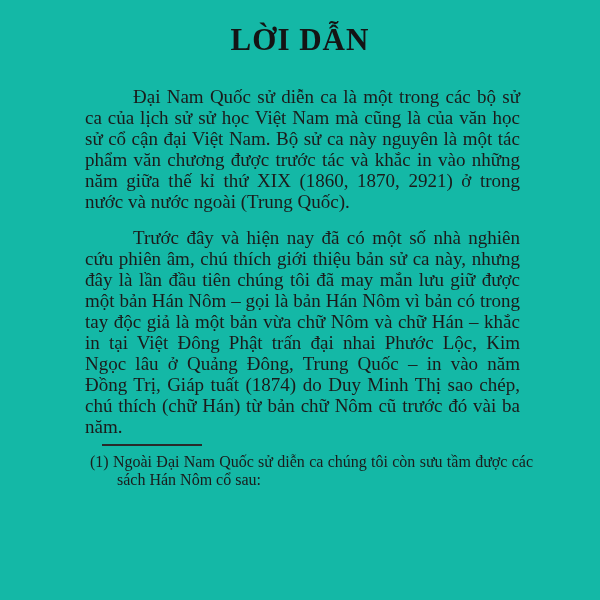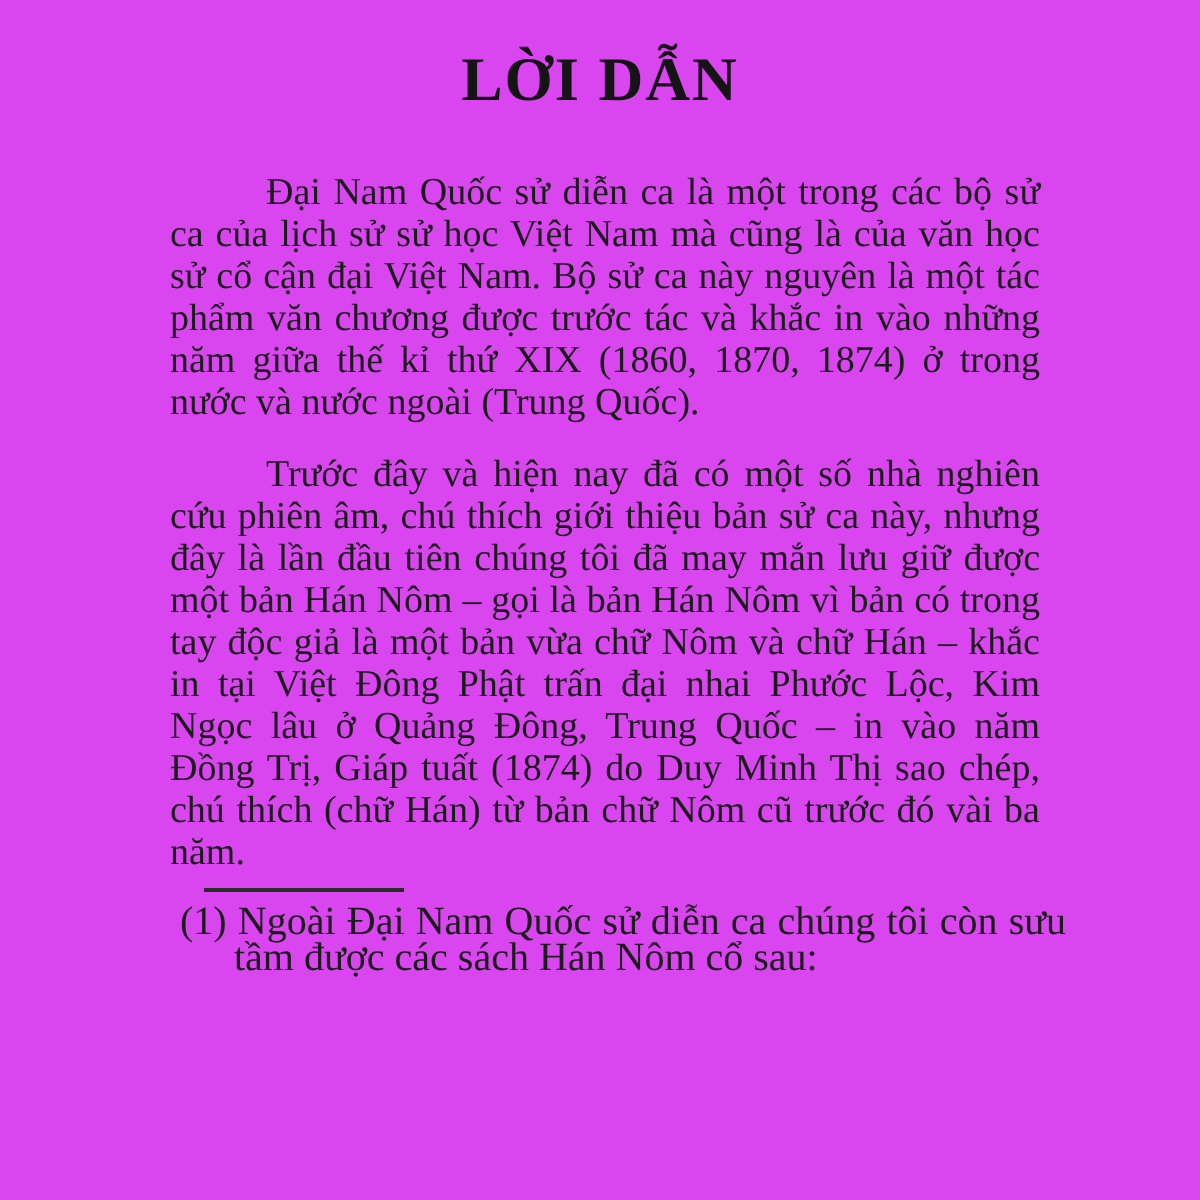--- a/index.html
+++ b/index.html
@@ -4,21 +4,21 @@
 <style>
   html, body {
     margin: 0;
     padding: 0;
     background: #ffffff;
   }
   .page {
     position: relative;
     width: 600px;
     height: 600px;
-    background: #d946ef;
+    background: #14b8a6;
     overflow: hidden;
     font-family: "Liberation Serif", "DejaVu Serif", serif;
     color: #1b1b1b;
     box-sizing: border-box;
     padding-top: 22px;
   }
   .page-title {
     text-align: center;
     font-size: 31px;
     font-weight: bold;
@@ -48,40 +48,40 @@
     font-style: normal;
   }
   .footnote-sep {
     margin: 7px 0 7px 102px;
     width: 100px;
     height: 0;
     border-top: 2px solid #2a2a2a;
   }
   .footnotes {
     margin: 0 67px 0 90px;
-    font-size: 20px;
+    font-size: 16px;
     line-height: 17.5px;
     text-align: justify;
   }
   .footnotes .fn {
     margin: 0;
     padding-left: 27px;
     text-indent: -27px;
   }
 </style>
 </head>
 <body>
 
 <div class="page">
 
   <h1 class="page-title">LỜI DẪN</h1>
 
   <div class="body-text">
 
-    <p><span class="it">Đại Nam Quốc sử diễn ca</span><span> là một trong các bộ sử ca của lịch sử sử học Việt Nam mà cũng là của văn học sử cổ cận đại Việt Nam. Bộ sử ca này nguyên là một tác phẩm văn chương được trước tác và khắc in vào những năm giữa thế kỉ thứ XIX (1860, 1870, 1874) ở trong nước và nước ngoài (Trung Quốc).</span></p>
+    <p><span class="it">Đại Nam Quốc sử diễn ca</span><span> là một trong các bộ sử ca của lịch sử sử học Việt Nam mà cũng là của văn học sử cổ cận đại Việt Nam. Bộ sử ca này nguyên là một tác phẩm văn chương được trước tác và khắc in vào những năm giữa thế kỉ thứ XIX (1860, 1870, 2921) ở trong nước và nước ngoài (Trung Quốc).</span></p>
 
     <p><span>Trước đây và hiện nay đã có một số nhà nghiên cứu phiên âm, chú thích giới thiệu bản sử ca này, nhưng đây là lần đầu tiên chúng tôi đã may mắn lưu giữ được một bản Hán Nôm – gọi là bản Hán Nôm vì bản có trong tay độc giả là một bản vừa chữ Nôm và chữ Hán – khắc in tại </span><span class="it">Việt Đông Phật trấn đại nhai Phước Lộc, Kim Ngọc lâu ở Quảng Đông, Trung Quốc</span><span> – in vào năm Đồng Trị, Giáp tuất (1874) do Duy Minh Thị sao chép, chú thích (chữ Hán) từ bản chữ Nôm cũ trước đó vài ba năm.</span></p>
 
 
   </div>
 
   <div class="footnote-sep"></div>
 
   <div class="footnotes">
 

